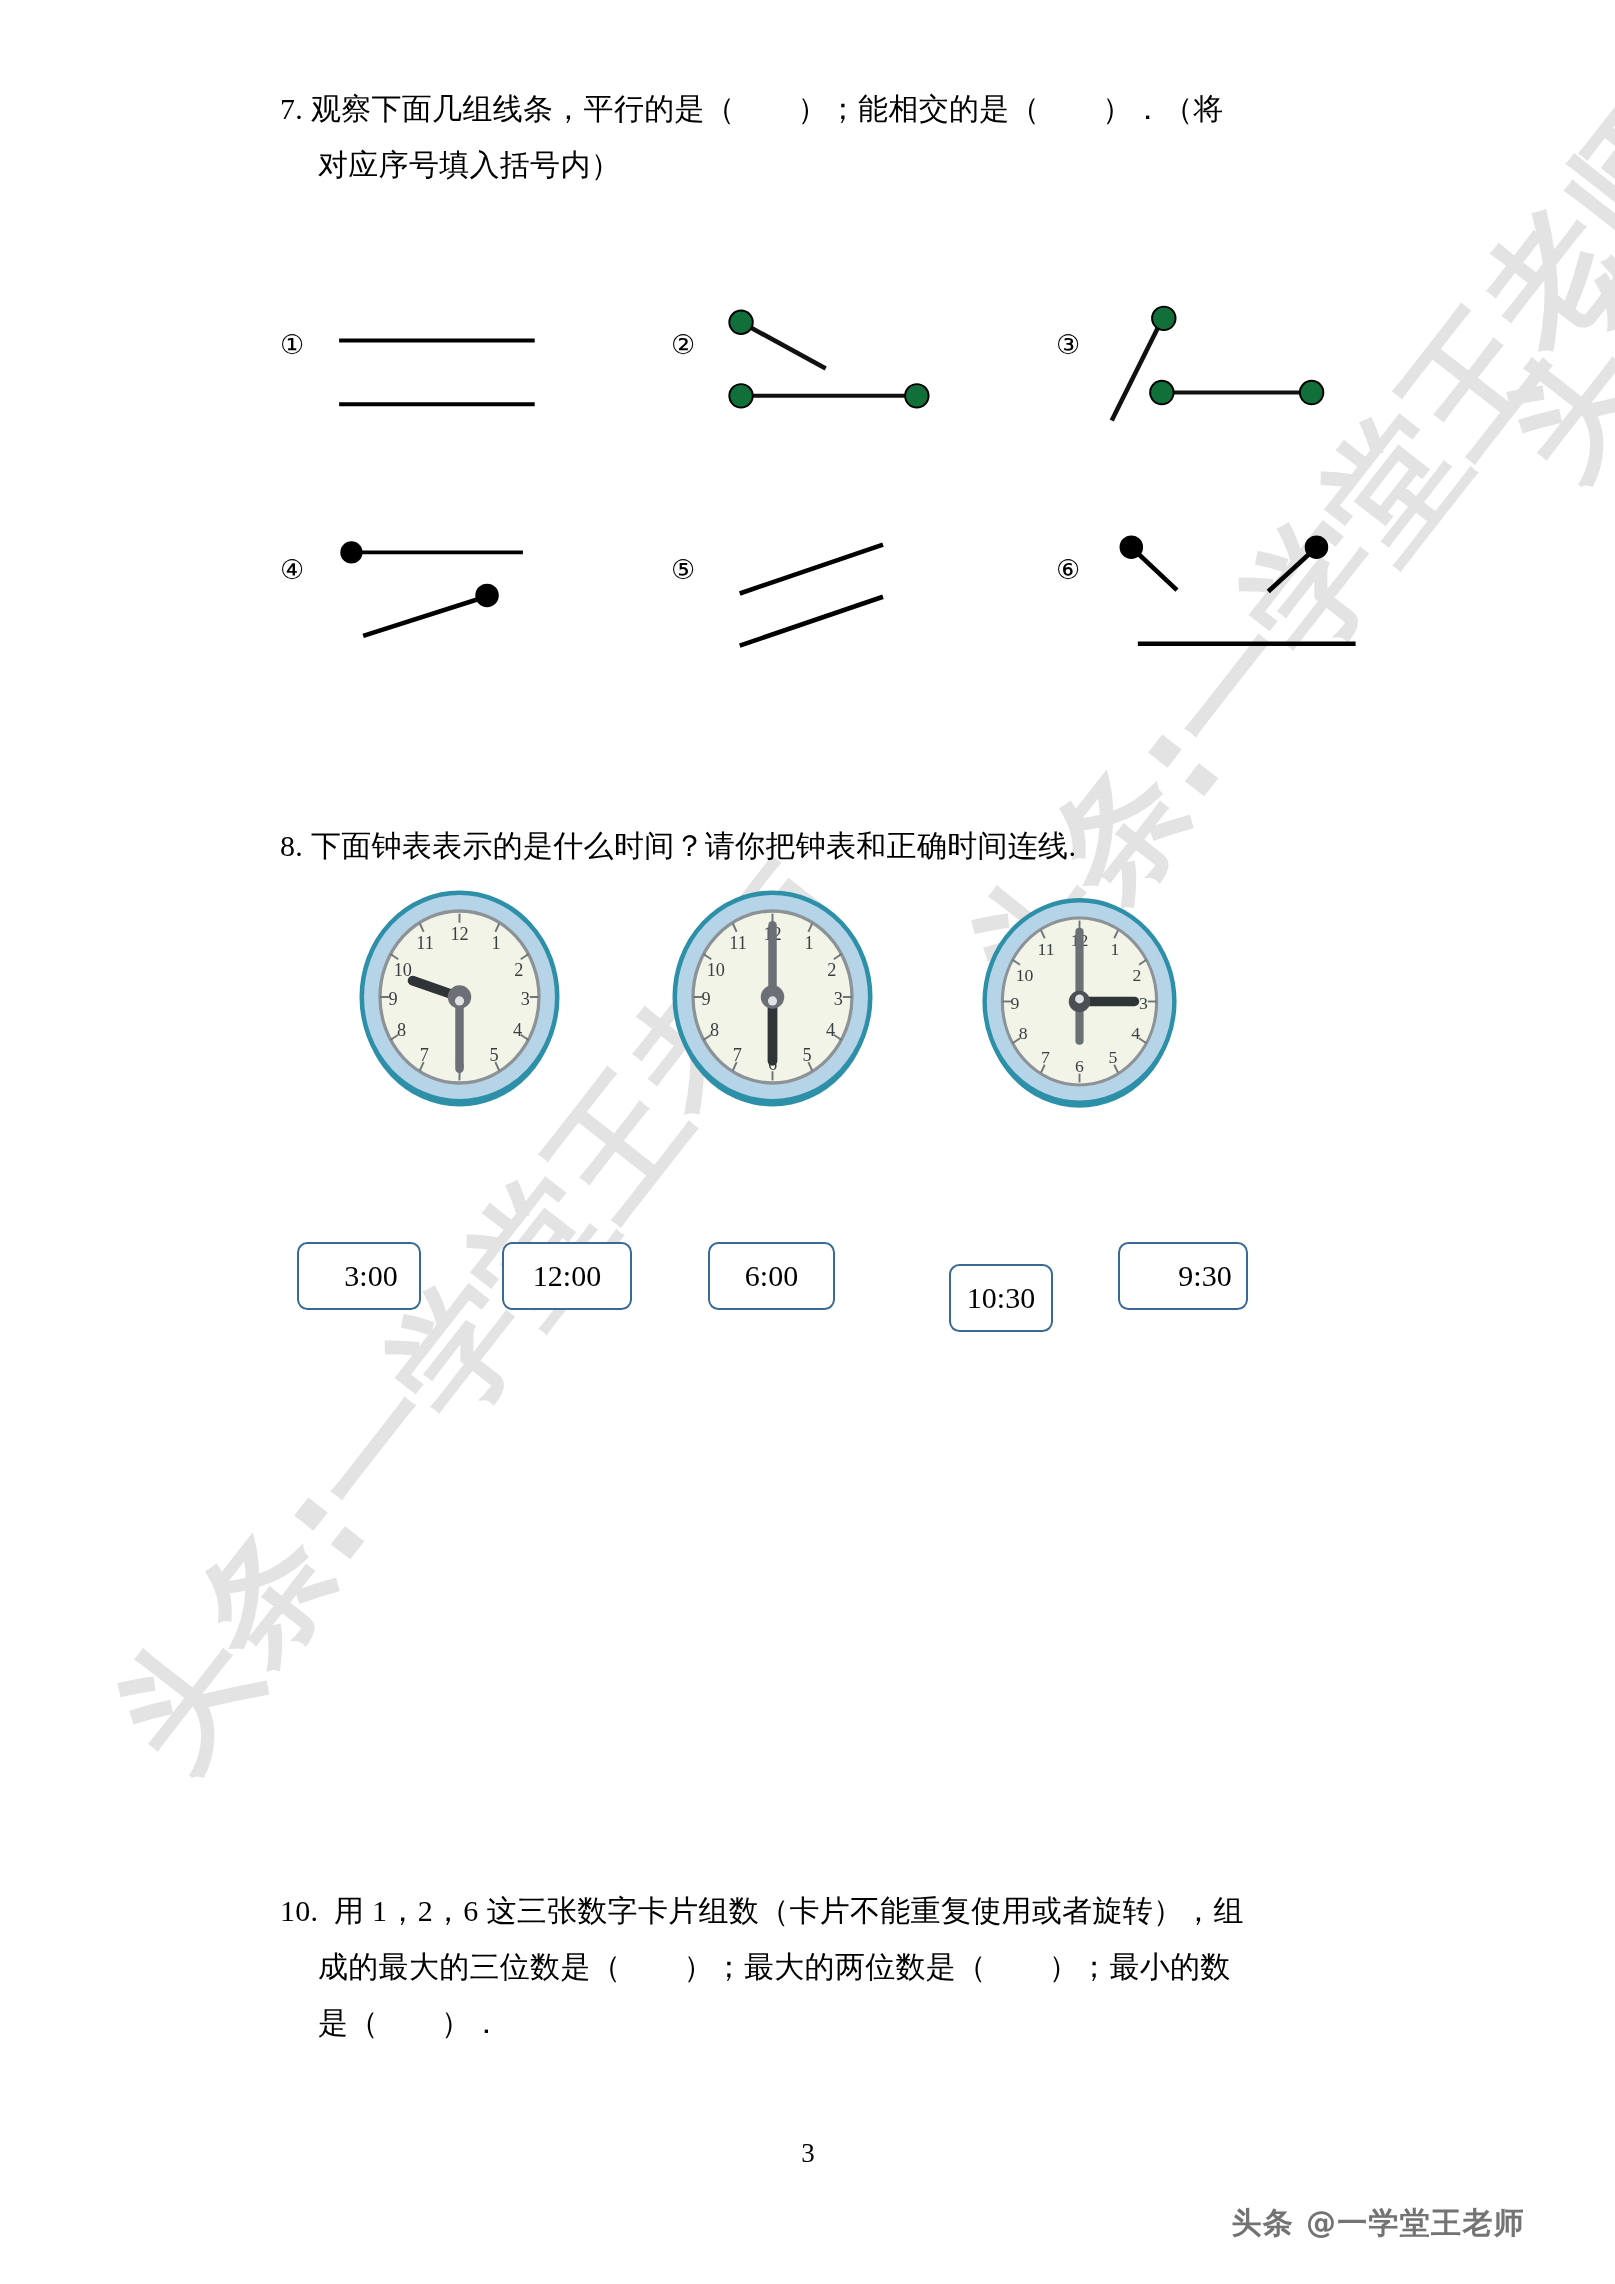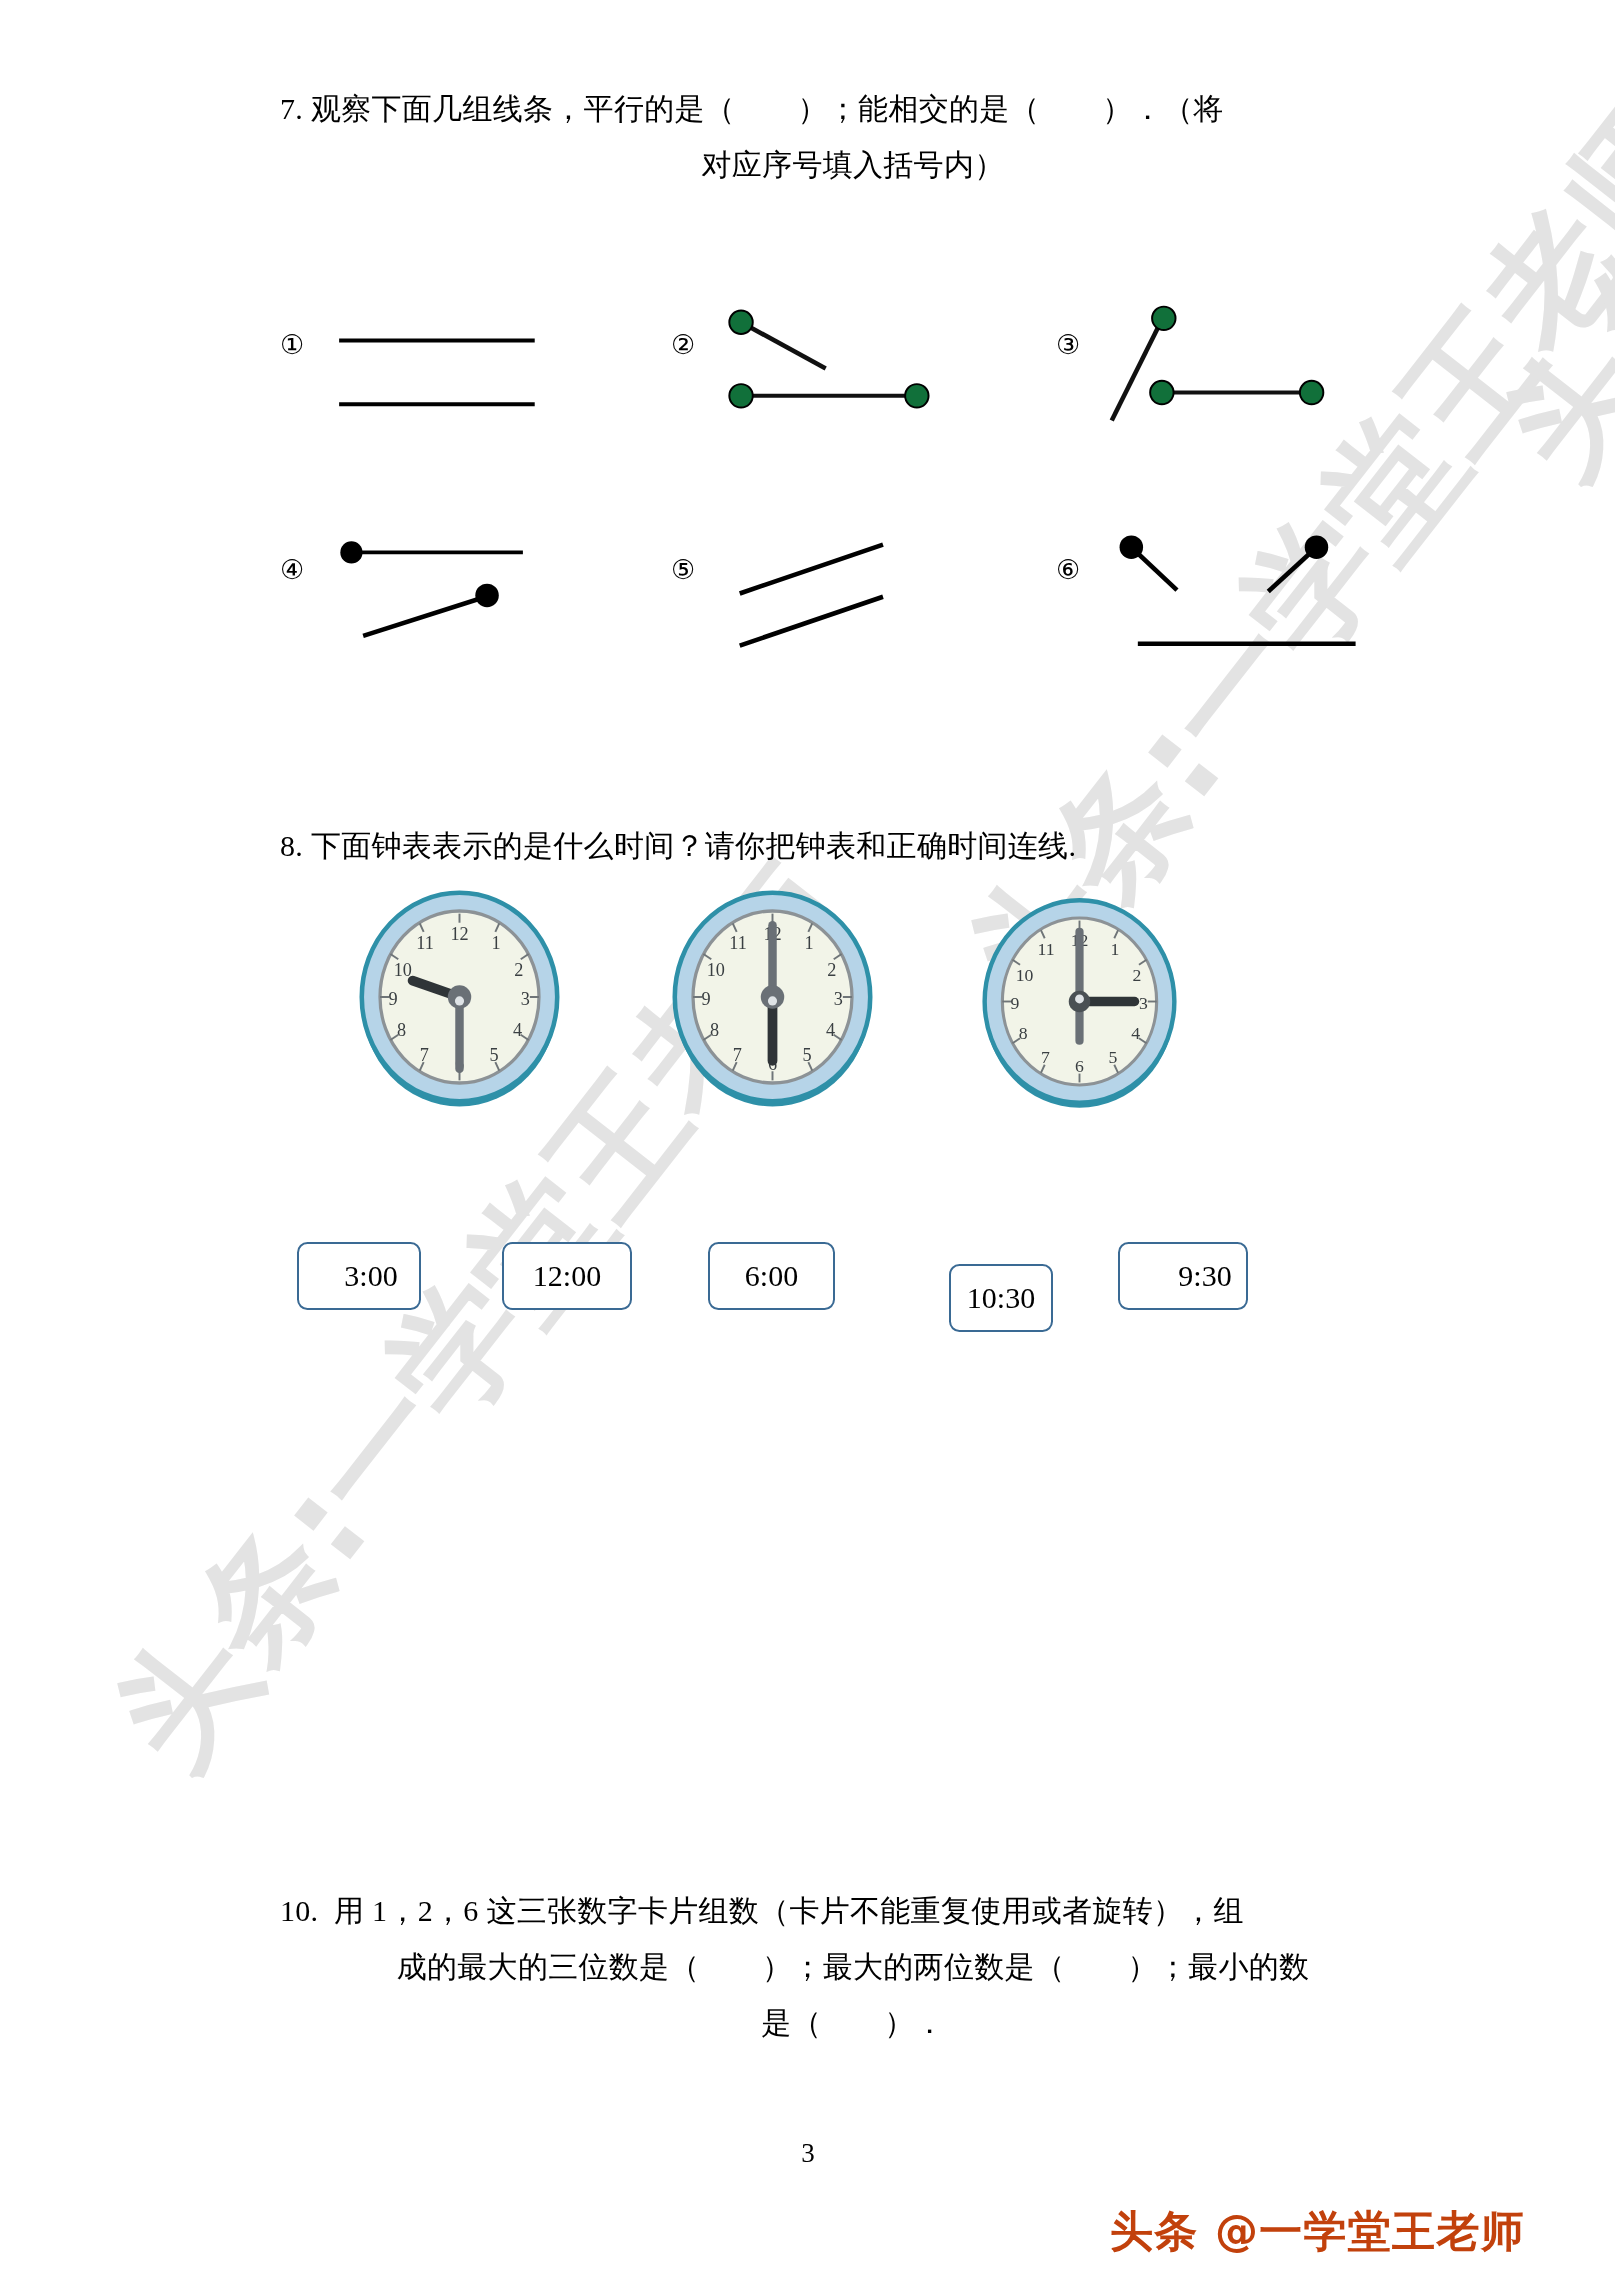--- a/index.html
+++ b/index.html
@@ -43,21 +43,21 @@
     z-index: 1;
   }
 
   .q-block { position: absolute; left: 280px; width: 1108px; }
   .q-line {
     font-size: 30px;
     line-height: 56px;
     white-space: pre;
     letter-spacing: 0.3px;
   }
-  .q-line.indent { padding-left: 38px; text-align: center; }
+  .q-line.indent { padding-left: 38px; }
 
   
   #q7-figures {
     position: absolute;
     left: 280px;
     top: 300px;
     width: 1108px;
     height: 404px;
   }
   .fig-cell { position: absolute; }
@@ -109,25 +109,25 @@
     left: 0;
     right: 0;
     top: 2138px;
     text-align: center;
     font-size: 27px;
   }
   #brand {
     position: absolute;
     right: 91px;
     top: 2203px;
-    font-size: 43px;
+    font-size: 30px;
     font-family: "DejaVu Sans", sans-serif;
     font-weight: 700;
     letter-spacing: 1.3px;
-    color: #c2410c;
+    color: #737373;
   }
 </style>
 </head>
 <body>
 
 <div id="watermark-layer">
   <div class="wm-text wm-a">头条:一学堂王老师</div>
   <div class="wm-text wm-b">头条:一学堂王老师</div>
   <div class="wm-text wm-c">头条:一学堂王老师</div>
 </div>

